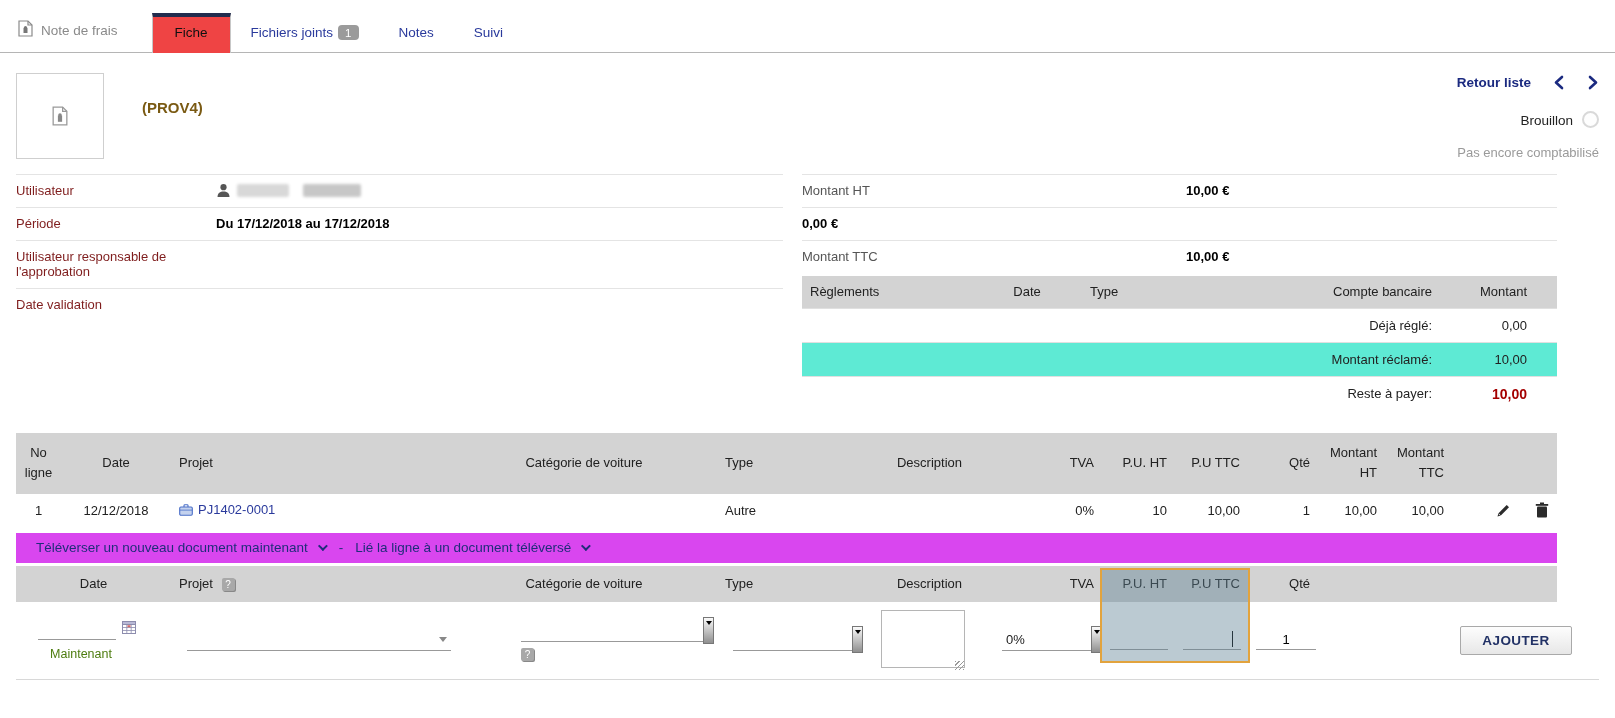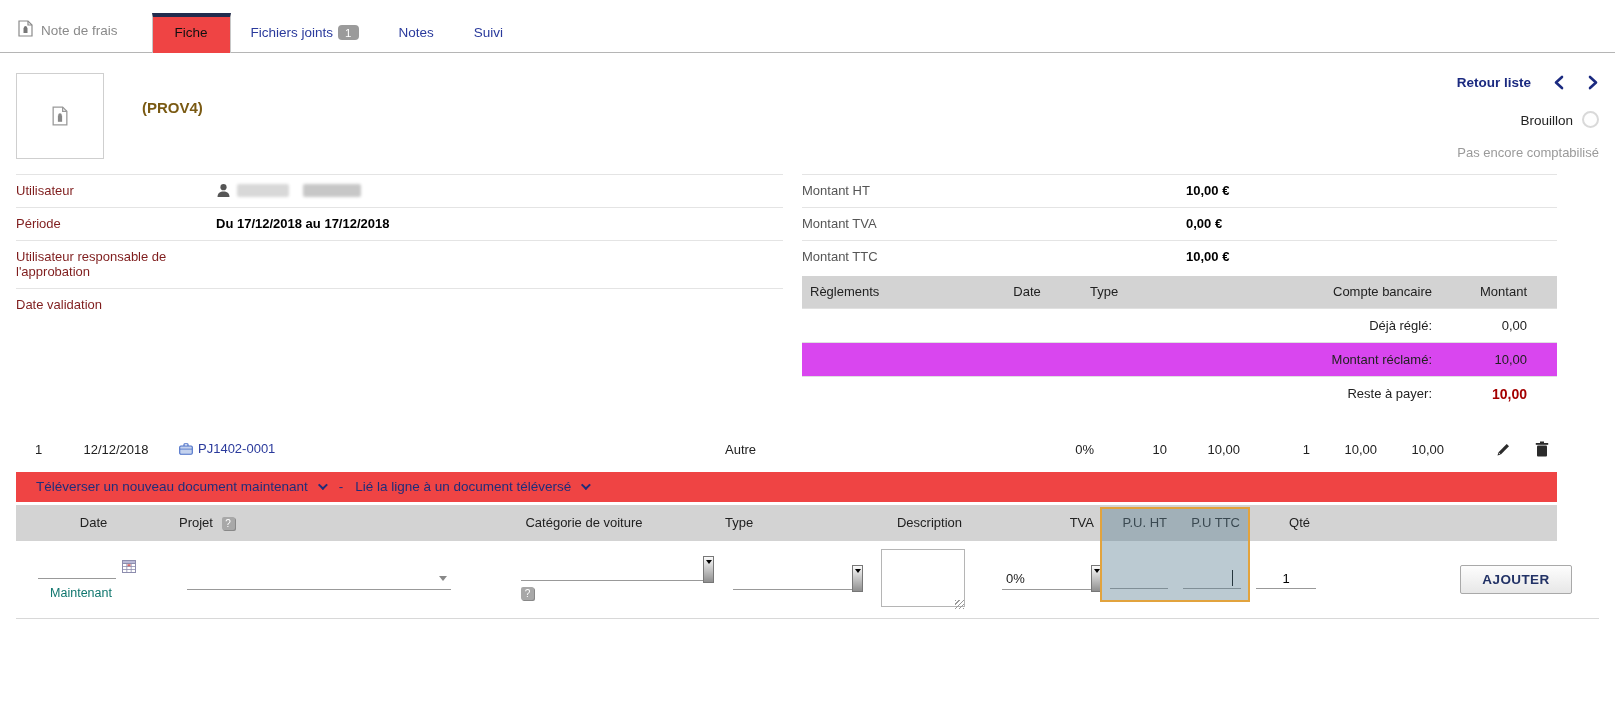--- a/index.html
+++ b/index.html
@@ -36,51 +36,51 @@
   .fvalue-amount { font-weight:600; color:#000000; }
   .user-chip { display:flex; align-items:center; gap:6px; }
   .redact { display:inline-block; height:13px; border-radius:2px; filter:blur(1.6px); }
   .redact.a { width:52px; background:#d8d8d8; }
   .redact.b { width:58px; background:#c7c7c7; margin-left:8px; }
 
   
   .payments { width:100%; border-collapse:collapse; margin-top:3px; }
   .payments th { background:#d3d3d3; font-weight:normal; color:#212121; padding:8px; height:32px; }
   .payments td { padding:9px 8px; }
-  .pay-tr-alt { background:#d946ef; }
+  .pay-tr-alt { background:#5eead4; }
   .payments tr + tr td { border-top:1px solid #e0e0e0; }
   .pay-label { text-align:right; color:#222; }
   .pay-value { text-align:right; padding-right:30px !important; }
   .red-amount { color:#a40000; font-weight:bold; font-size:14px; }
 
   
   .lines-wrap { padding:0 16px; margin-top:22px; }
   table.grid { width:1541px; table-layout:fixed; border-collapse:collapse; }
   table.grid th { background:#d3d3d3; font-weight:normal; color:#212121; padding:7px 8px; height:61px; vertical-align:middle; line-height:1.55; }
   table.grid td { padding:8px; }
   .al { text-align:left; } .ac { text-align:center; } .ar { text-align:right; }
   .proj-link { color:#2a3a9c; cursor:pointer; }
   .row-actions { display:flex; justify-content:flex-end; gap:24px; align-items:center; }
   .icon-btn { cursor:pointer; display:inline-flex; }
 
   
-  .upload-band { margin:6px 16px 0 16px; width:1541px; height:30px; background:#ef4444; display:flex; align-items:center; padding-left:5px; color:#1f2d7a; font-size:13.5px; }
+  .upload-band { margin:6px 16px 0 16px; width:1541px; height:30px; background:#d946ef; display:flex; align-items:center; padding-left:5px; color:#1f2d7a; font-size:13.5px; }
   .band-link { cursor:pointer; color:#1f2d7a; }
   .chev { width:7px; height:7px; border-right:2px solid #1f2d7a; border-bottom:2px solid #1f2d7a; transform:rotate(45deg) translateY(-2px); display:inline-block; margin:0 14px 0 10px; cursor:pointer; }
   .band-sep { margin:0 12px 0 0; }
 
   
   .addline-wrap { position:relative; margin:3px 16px 0 16px; border-bottom:1px solid #d8d8d8; }
   table.addgrid { width:1541px; table-layout:fixed; border-collapse:collapse; }
   table.addgrid th { background:#d3d3d3; font-weight:normal; color:#212121; padding:9px 8px; height:36px; vertical-align:middle; }
   table.addgrid td { padding:8px; height:76px; vertical-align:middle; }
   .help-badge { display:inline-block; width:13px; height:13px; background:#a8a8a8; color:#fff; border-radius:2px; font-size:10px; line-height:13px; text-align:center; box-shadow:1px 1px 0 #888; cursor:pointer; }
   .u-input { border:none; border-bottom:1px solid #999; background:transparent; height:20px; font-family:"Liberation Sans", sans-serif; font-size:13px; outline:none; }
   .date-box { display:flex; align-items:flex-end; gap:6px; margin-left:14px; }
-  .now-link { display:block; text-align:center; width:86px; margin:7px 0 0 14px; color:#0f766e; font-size:12.5px; cursor:pointer; }
+  .now-link { display:block; text-align:center; width:86px; margin:7px 0 0 14px; color:#4d7c0f; font-size:12.5px; cursor:pointer; }
   .combo { position:relative; width:264px; margin-left:8px; border-bottom:1px solid #999; height:22px; cursor:pointer; }
   .combo-caret { position:absolute; right:4px; top:8px; width:0; height:0; border-left:4px solid transparent; border-right:4px solid transparent; border-top:5px solid #888; }
   .sel { position:relative; border-bottom:1px solid #999; height:22px; cursor:pointer; font-size:13px; color:#222; }
   .sel-text { position:absolute; left:4px; bottom:3px; }
   .sel-btn { position:absolute; right:0; bottom:-3px; width:11px; height:27px; background:linear-gradient(#fbfbfb,#8f8f8f); border:1px solid #777; display:flex; justify-content:center; padding-top:3px; }
   .sel-btn i { width:0; height:0; border-left:3px solid transparent; border-right:3px solid transparent; border-top:4px solid #000; }
   .desc-area { width:84px; height:58px; border:1px solid #b5b5b5; resize:none; outline:none; position:relative; background:#fff; }
   .desc-wrap { position:relative; width:84px; margin-left:6px; }
   .grip { position:absolute; right:1px; bottom:1px; width:9px; height:9px; background:repeating-linear-gradient(-45deg,#999 0 1px,transparent 1px 3px); cursor:nwse-resize; }
   .cursor-bar { position:absolute; right:8px; bottom:3px; width:1px; height:16px; background:#000; }
@@ -175,21 +175,20 @@
       <div></div>
     </div>
   </div>
 
   <div class="col-right">
     <div class="frow">
       <div class="flabel-r">Montant HT</div>
       <div class="fvalue-amount">10,00 €</div>
     </div>
     <div class="frow">
-      <div class="flabel-r">Montant TVA</div>
       <div class="fvalue-amount">0,00 €</div>
     </div>
     <div class="frow">
       <div class="flabel-r">Montant TTC</div>
       <div class="fvalue-amount">10,00 €</div>
     </div>
 
     <table class="payments">
       <colgroup>
           <col style="width:170px">
@@ -234,20 +233,35 @@
       <col class="c-desc">
         <col class="c-tva">
         <col class="c-puht">
         <col class="c-puttc">
         <col class="c-qte">
       <col class="c-mht">
         <col class="c-mttc">
         <col class="c-act">
     </colgroup>
     <tbody>
+        <tr>
+      <th class="ac">No ligne</th>
+      <th class="ac">Date</th>
+      <th class="al">Projet</th>
+      <th class="ac">Catégorie de voiture</th>
+      <th class="al">Type</th>
+      <th class="ac">Description</th>
+      <th class="ar">TVA</th>
+      <th class="ar">P.U. HT</th>
+      <th class="ar">P.U TTC</th>
+      <th class="ar">Qté</th>
+      <th class="ar">Montant HT</th>
+      <th class="ar">Montant TTC</th>
+      <th></th>
+    </tr>
     <tr>
       <td class="ac">1</td>
       <td class="ac">12/12/2018</td>
       <td class="al">
         <span style="display:inline-block;vertical-align:-2px;margin-right:5px;">
           <svg width="14" height="12" viewBox="0 0 14 12">
                 <rect x="0.7" y="3" width="12.6" height="8.3" rx="1.2" fill="#c4d2ee" stroke="#4a6fc8" stroke-width="1.1"></rect>
                 <path d="M5 3 V1.6 a0.9 0.9 0 0 1 0.9 -0.9 h2.2 a0.9 0.9 0 0 1 0.9 0.9 V3" fill="none" stroke="#4a6fc8" stroke-width="1.1"></path>
                 <rect x="0.7" y="5.4" width="12.6" height="1.6" fill="#4a6fc8" opacity="0.5"></rect>
               </svg>

